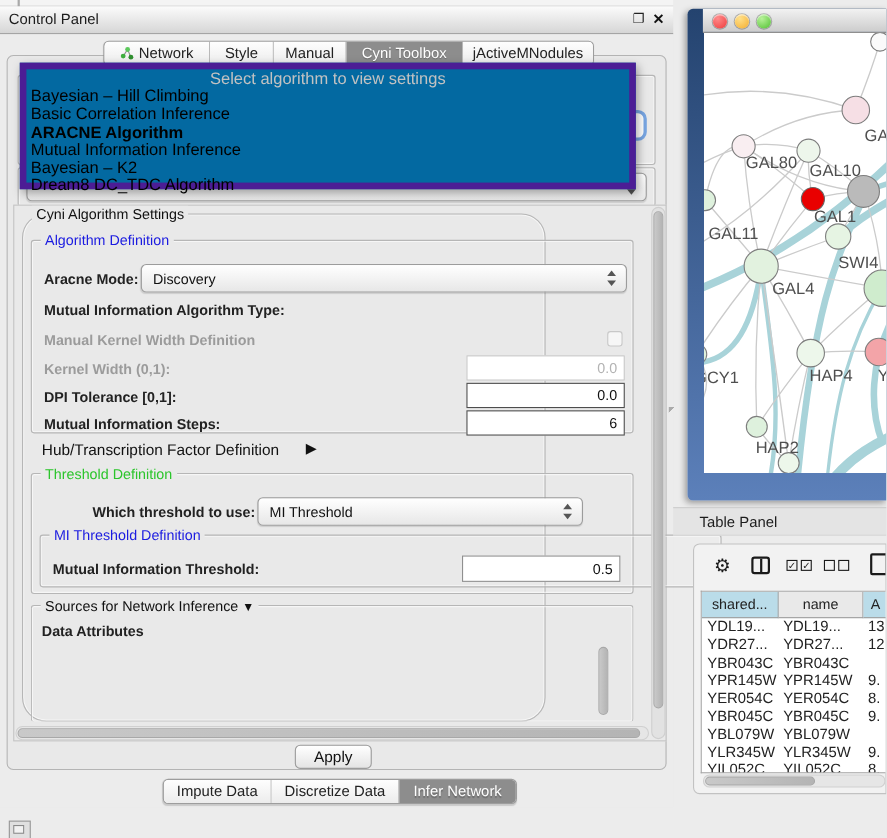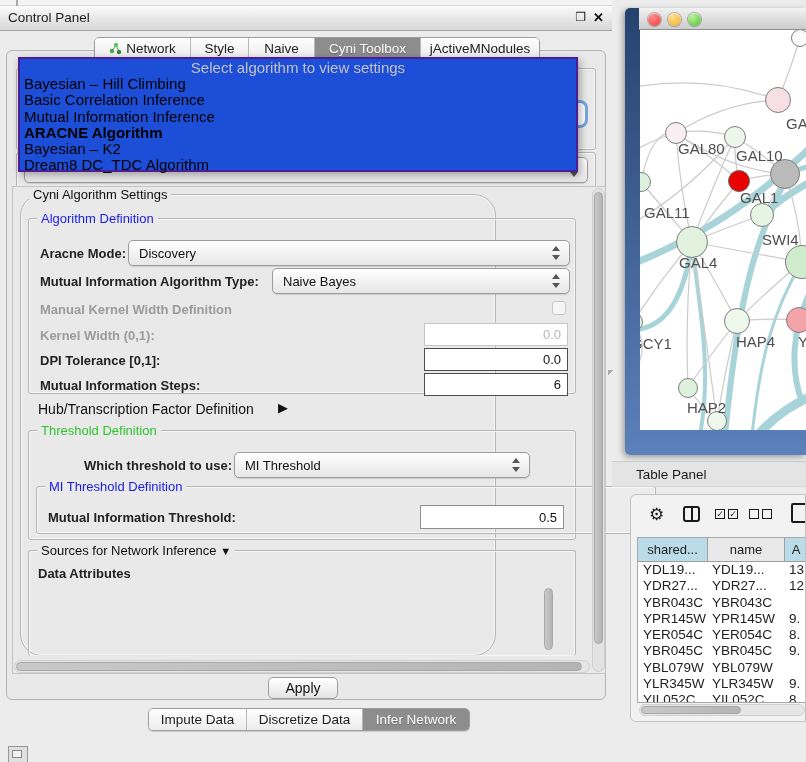--- a/index.html
+++ b/index.html
@@ -38,21 +38,21 @@
             font-size:13.5px; color:#222; background:linear-gradient(#fefefe,#ececec);
             border-right:1px solid #b9b9b9; height:100%; }
   .tabseg:last-child { border-right:none;text-align:right; }
   .tabseg.sel { background:#8d8d8d; color:#fff; text-shadow:0 1px 1px rgba(0,0,0,.25); }
   .scroll-track-v { position:absolute; background:#e2e2e2; border:1px solid #cfcfcf; border-radius:7px; }
   .scroll-thumb { position:absolute; background:linear-gradient(90deg,#c9c9c9,#b4b4b4);
                   border:1px solid #a8a8a8; border-radius:6px; }
   .scroll-track-h { position:absolute; background:#e6e6e6; border:1px solid #d0d0d0; border-radius:7px; }
   
   #algo-popup { position:absolute; left:18px; top:51px; width:560px; height:115px;
-      background:#1d4ed8; border:2px solid #4c1d95; box-shadow:2px 3px 8px rgba(0,0,0,.35);
+      background:#0369a1; border:6px solid #4c1d95; box-shadow:2px 3px 8px rgba(0,0,0,.35);
       z-index:40; font-size:15px; }
   #algo-popup .prompt { height:17px; line-height:17px; text-align:center; color:#c2c2c2; }
   #algo-popup .opt { height:16.3px; line-height:16.3px; padding-left:4px; color:#000; white-space:nowrap; }
   #algo-popup .opt.bold { font-weight:bold; }
   
   .attr-item { height:17px; line-height:17px; background:#3d6cd6; color:#fff;
                font-size:13.5px; padding-left:8px; white-space:nowrap; }
   
   .node { position:absolute; border-radius:50%; border:1px solid #7d7d7d; }
   .nlabel { position:absolute; font-size:15px; color:#4f4f4f; white-space:nowrap; }
@@ -89,43 +89,43 @@
           <circle cx="3" cy="9" r="2.2" fill="#3fae3f"></circle>
             <circle cx="7" cy="3" r="2.2" fill="#5bc85b"></circle>
             <circle cx="10" cy="10" r="2.2" fill="#2f8f2f"></circle>
         </svg>
         <span>Network</span>
       </div>
       <div class="tabseg" style="width:58px;">
         <span>Style</span>
       </div>
       <div class="tabseg" style="width:66px;">
-        <span>Naive</span>
+        <span>Manual</span>
       </div>
       <div class="tabseg sel" style="width:106px;">
         <span>Cyni Toolbox</span>
       </div>
       <div class="tabseg" style="width:118px;">
         <span>jActiveMNodules</span>
       </div>
     </div>
 
     <div class="groupbox" style="left:16px;top:62px;width:580px;height:82px;background:#e9e9e9;"></div>
     <div class="abs" style="left:24px;top:94px;width:564px;height:28px;background:#fff;border:3px solid #77a5e2;border-radius:8px;"></div>
     <div class="groupbox" style="left:16px;top:146px;width:580px;height:36px;background:#e9e9e9;"></div>
     <div class="combo" style="left:24px;top:151px;width:564px;height:26px;">
         <span class="spins"></span>
       </div>
 
     <div id="algo-popup">
       <div class="prompt">Select algorithm to view settings</div>
       <div class="opt">Bayesian – Hill Climbing</div>
       <div class="opt">Basic Correlation Inference</div>
+      <div class="opt bold">ARACNE Algorithm</div>
       <div class="opt">Mutual Information Inference</div>
-      <div class="opt bold">ARACNE Algorithm</div>
       <div class="opt">Bayesian – K2</div>
       <div class="opt">Dream8 DC_TDC Algorithm</div>
     </div>
 
     <div class="abs" style="left:12px;top:180px;width:594px;height:488px;background:#e9e9e9;border:1px solid #c4c4c4;"></div>
 
     <div class="groupbox" style="left:20px;top:188px;width:476px;height:462px;border-radius:22px;">
       <span class="legend" style="color:#111;">Cyni Algorithm Settings</span>
     </div>
 
@@ -133,24 +133,20 @@
       <span class="legend" style="color:#1b1be0;">Algorithm Definition</span>
     </div>
 
     <span class="lbl" style="left:40px;top:240px;">Aracne Mode:</span>
     <div class="combo" style="left:128px;top:234px;width:442px;height:26px;">
       <span>Discovery</span>
       <span class="spins"></span>
     </div>
 
     <span class="lbl" style="left:40px;top:268px;">Mutual Information Algorithm Type:</span>
-    <div class="combo" style="left:272px;top:262px;width:298px;height:26px;">
-      <span>Naive Bayes</span>
-      <span class="spins"></span>
-    </div>
 
     <span class="lbl gray" style="left:40px;top:296px;">Manual Kernel Width Definition</span>
     <div class="abs" style="left:552px;top:295px;width:14px;height:14px;background:#f6f6f6;border:1px solid #c8c8c8;border-radius:3px;"></div>
 
     <span class="lbl gray" style="left:40px;top:322px;">Kernel Width (0,1):</span>
     <div class="field disabled" style="left:424px;top:317px;width:144px;height:23px;">
       <span>0.0</span>
     </div>
 
     <span class="lbl" style="left:40px;top:347px;">DPI Tolerance [0,1]:</span>
@@ -285,21 +281,21 @@
       <div class="node" style="left:146px;top:277px;width:26px;height:26px;background:#f3a4a8;"></div>
       <div class="node" style="left:38px;top:348px;width:20px;height:20px;background:#def1dd;"></div>
       <div class="node" style="left:67px;top:381px;width:20px;height:20px;background:#edf7eb;"></div>
 
       <span class="nlabel" style="left:146px;top:85px;">GAL</span>
       <span class="nlabel" style="left:38px;top:110px;">GAL80</span>
       <span class="nlabel" style="left:96px;top:117px;">GAL10</span>
       <span class="nlabel" style="left:100px;top:159px;">GAL1</span>
       <span class="nlabel" style="left:4px;top:174px;">GAL11</span>
       <span class="nlabel" style="left:122px;top:201px;">SWI4</span>
-      <span class="nlabel" style="left:39px;top:224px;">GAL4</span>
+      <span class="nlabel" style="left:62px;top:224px;">GAL4</span>
       <span class="nlabel" style="left:-9px;top:305px;">GCY1</span>
       <span class="nlabel" style="left:96px;top:303px;">HAP4</span>
       <span class="nlabel" style="left:158px;top:303px;">Y</span>
       <span class="nlabel" style="left:47px;top:369px;">HAP2</span>
     </div>
   </div>
 
   <div class="abs" style="left:612px;top:461px;width:194px;height:26px;background:#e4e4e4;border-top:1px solid #cccccc;border-bottom:1px solid #d6d6d6;">
     <span class="abs" style="left:24px;top:5px;font-size:13.5px;color:#1c1c1c;">Table Panel</span>
   </div>

